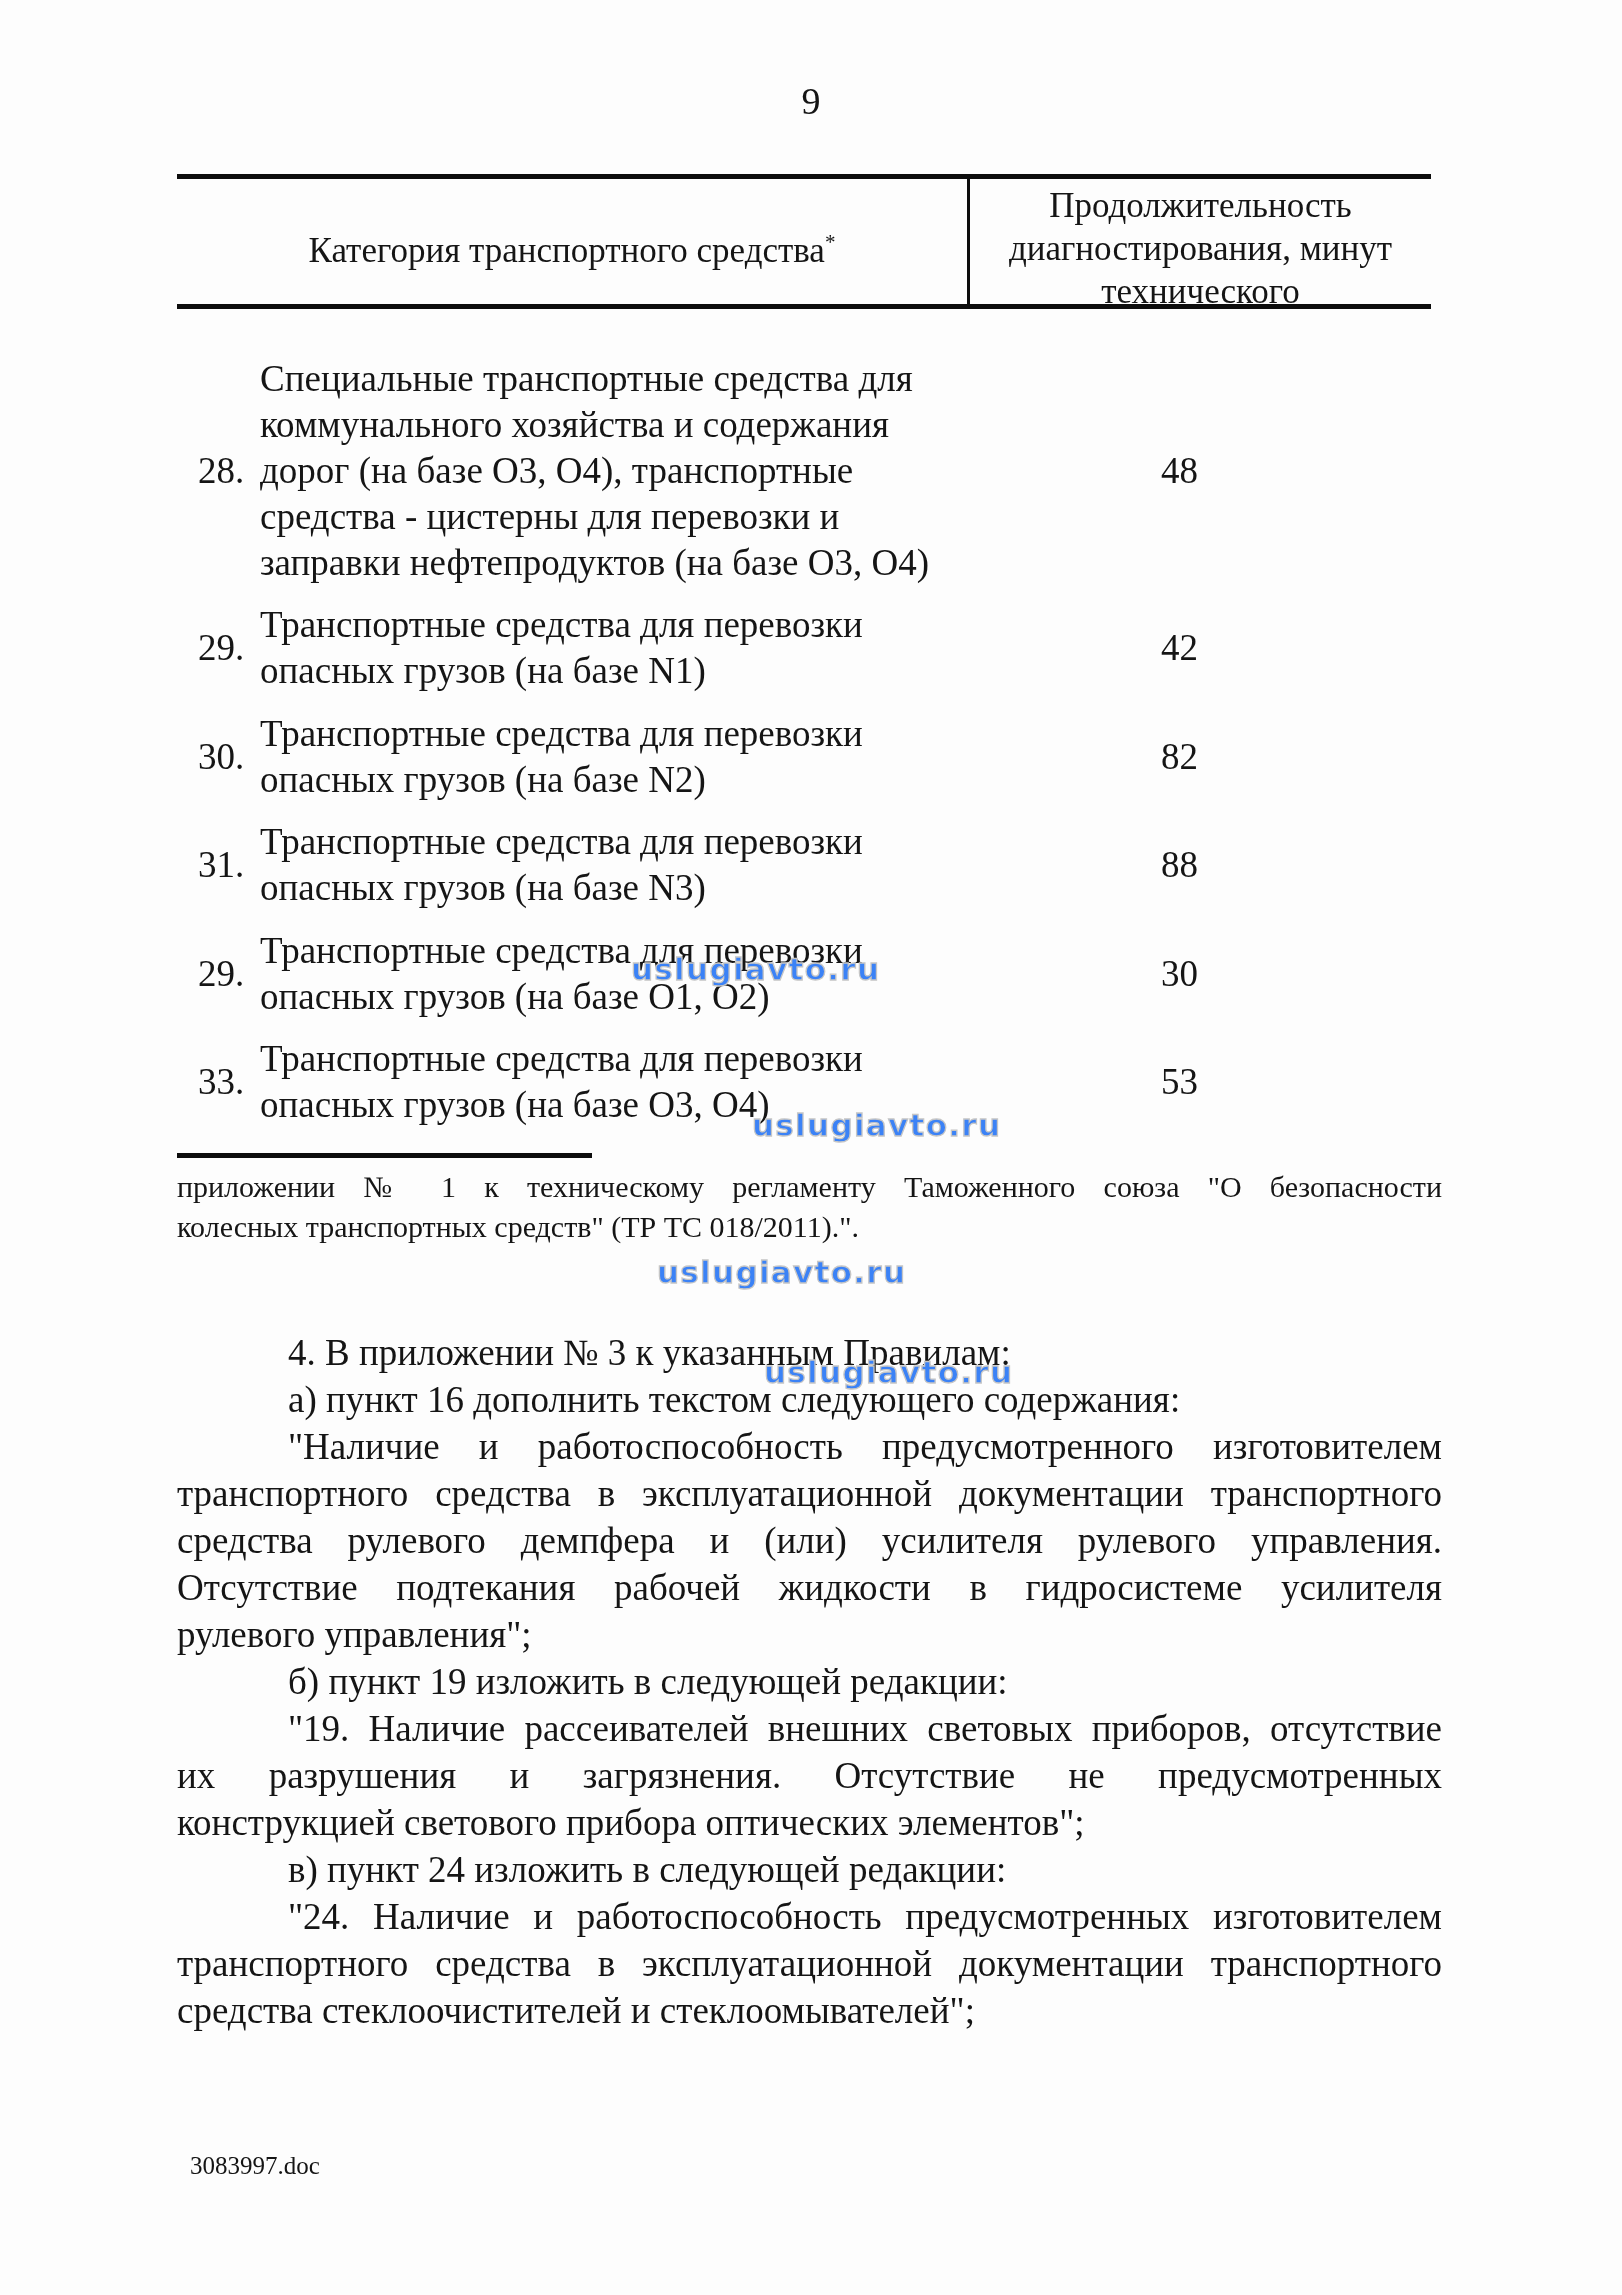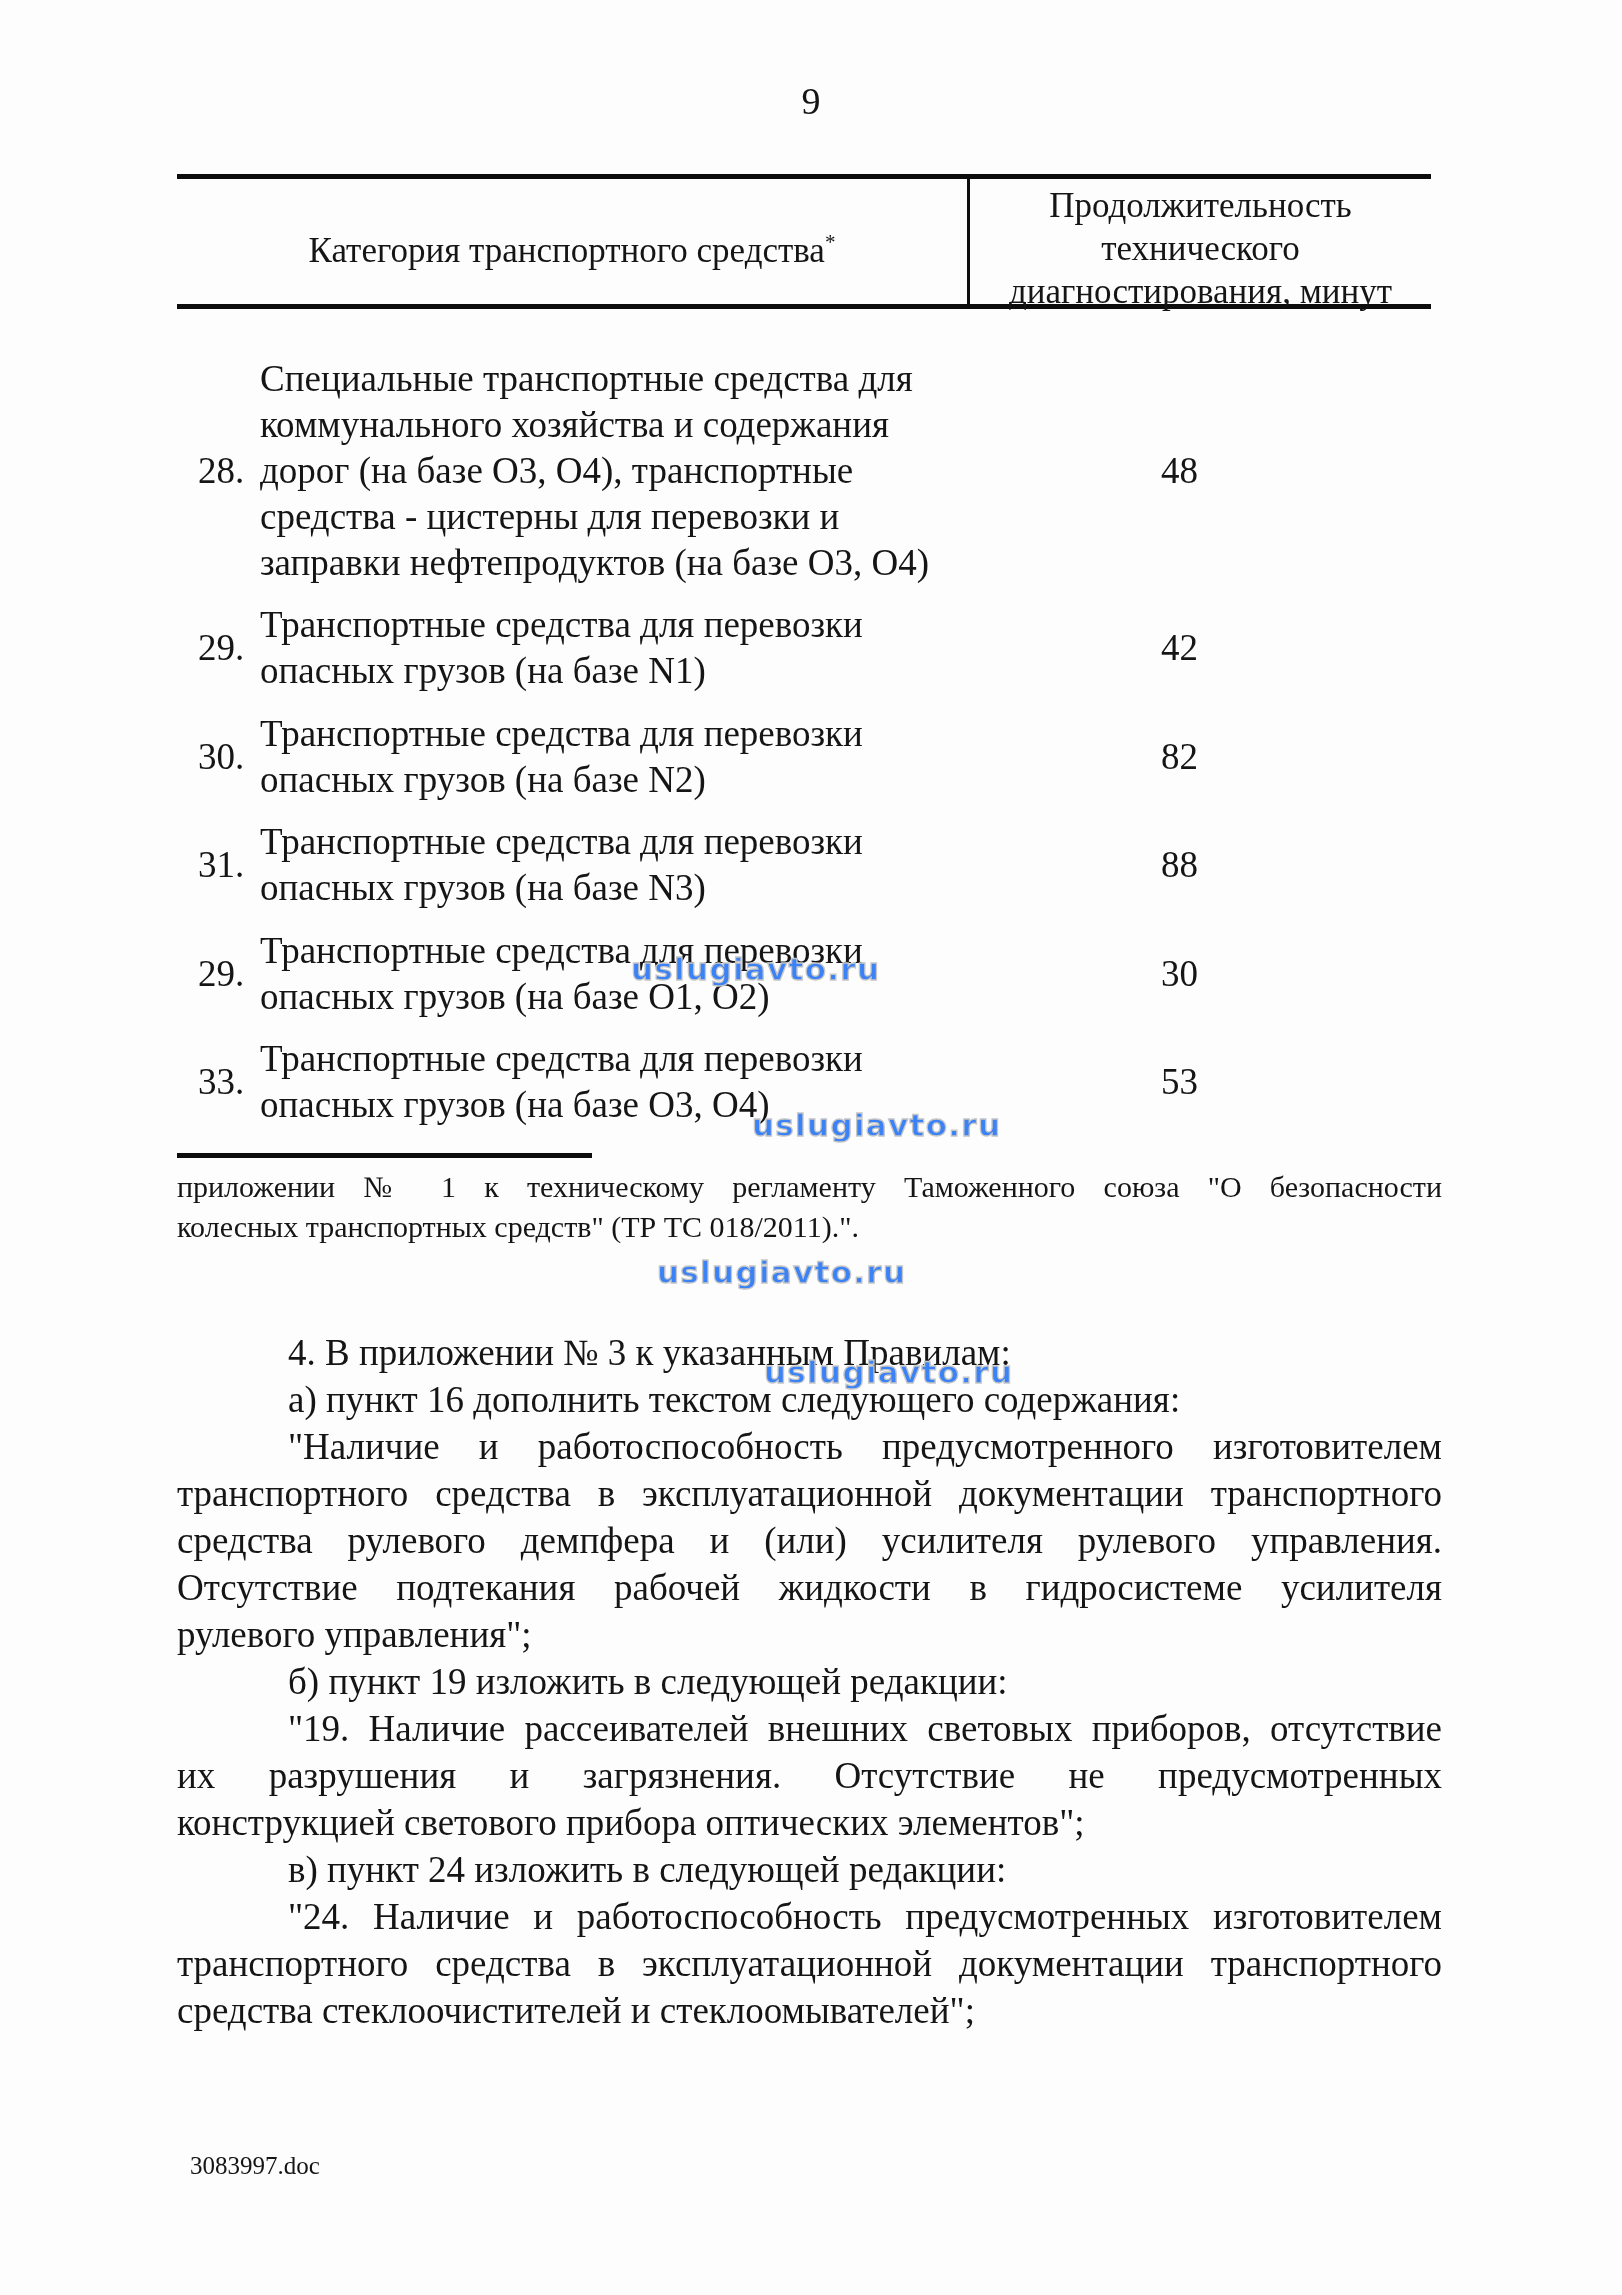--- a/index.html
+++ b/index.html
@@ -83,22 +83,22 @@
   <div class="page-number">9</div>
 
   <div class="rule tbl-top-border"></div>
   <div class="rule tbl-header-border"></div>
   <div class="rule tbl-divider"></div>
 
   <div class="th-category"><span>Категория транспортного средства</span><sup>*</sup></div>
 
   <div class="th-duration">
       <div>Продолжительность</div>
+      <div>диагностирования, минут</div>
       <div>технического</div>
-      <div>диагностирования, минут</div>
     </div>
 
   <div class="rows" id="rows">
       <div class="trow">
         <div class="tnum">28.</div>
         <div class="tdesc">
           <div>Специальные транспортные средства для</div>
           <div>коммунального хозяйства и содержания</div>
           <div>дорог (на базе О3, О4), транспортные</div>
           <div>средства - цистерны для перевозки и</div>

